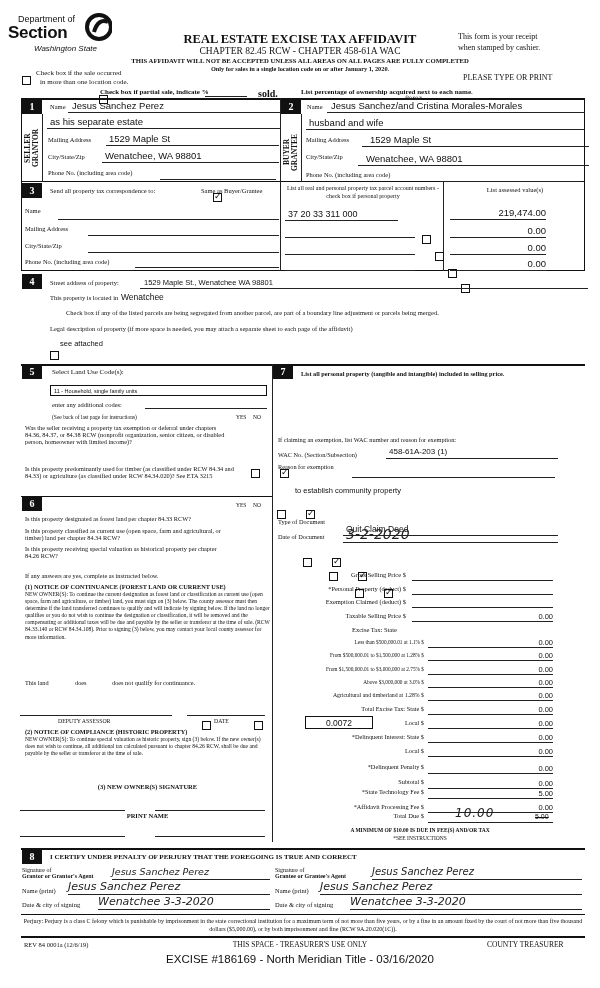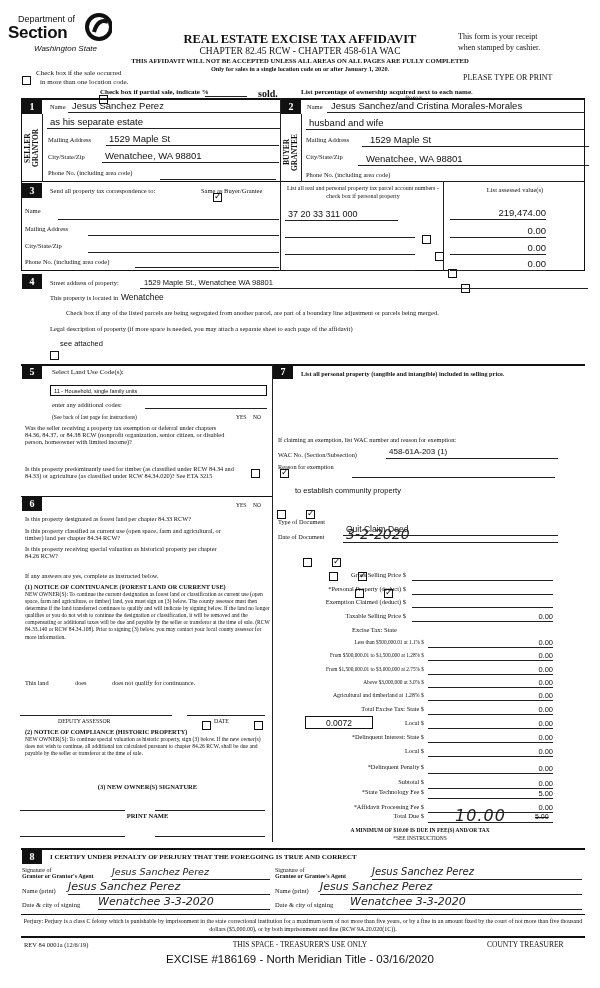--- a/index.html
+++ b/index.html
@@ -239,21 +239,21 @@
   <div class="abs rt" style="left:300px;top:763px;width:124px;font-size:6.3px;">*Delinquent Penalty $</div>
   <div class="abs fill line rt" style="left:428px;top:764px;width:125px;height:9px;font-size:7.5px;">0.00</div>
   <div class="abs rt" style="left:300px;top:778px;width:124px;font-size:6.3px;">Subtotal $</div>
   <div class="abs fill line rt" style="left:428px;top:779px;width:125px;height:9px;font-size:7.5px;">0.00</div>
   <div class="abs rt" style="left:300px;top:788px;width:124px;font-size:6.3px;">*State Technology Fee $</div>
   <div class="abs fill line rt" style="left:428px;top:789px;width:125px;height:9px;font-size:7.5px;">5.00</div>
   <div class="abs rt" style="left:300px;top:803px;width:124px;font-size:6.3px;">*Affidavit Processing Fee $</div>
   <div class="abs fill line rt" style="left:428px;top:803px;width:125px;height:9px;font-size:7.5px;">0.00</div>
   <div class="abs rt" style="left:300px;top:812px;width:124px;font-size:6.5px;">Total Due $</div>
   <div class="abs line" style="left:428px;top:812px;width:125px;height:10px;"></div>
-  <div class="abs hand" style="left:455px;top:806px;font-size:16px;letter-spacing:1px;font-style:italic;">10.00</div>
+  <div class="abs hand" style="left:455px;top:806px;font-size:12px;letter-spacing:1px;font-style:italic;">10.00</div>
   <div class="abs fill" style="left:535px;top:813px;font-size:7px;text-decoration:line-through;">5.00</div>
   <div class="abs bold ctr" style="left:290px;top:827px;width:260px;font-size:5.5px;">A MINIMUM OF $10.00 IS DUE IN FEE(S) AND/OR TAX</div>
   <div class="abs ctr" style="left:290px;top:835px;width:260px;font-size:5.5px;">*SEE INSTRUCTIONS</div>
 </div>
 
 
 <div class="abs" style="left:21px;top:848px;width:564px;border-top:2px solid #111;"></div>
 <div class="abs num" style="left:22px;top:850px;width:20px;height:14px;font-size:10px;line-height:14px;">8</div>
 <div class="abs bold" style="left:50px;top:853px;font-size:7px;">I CERTIFY UNDER PENALTY OF PERJURY THAT THE FOREGOING IS TRUE AND CORRECT</div>
 

